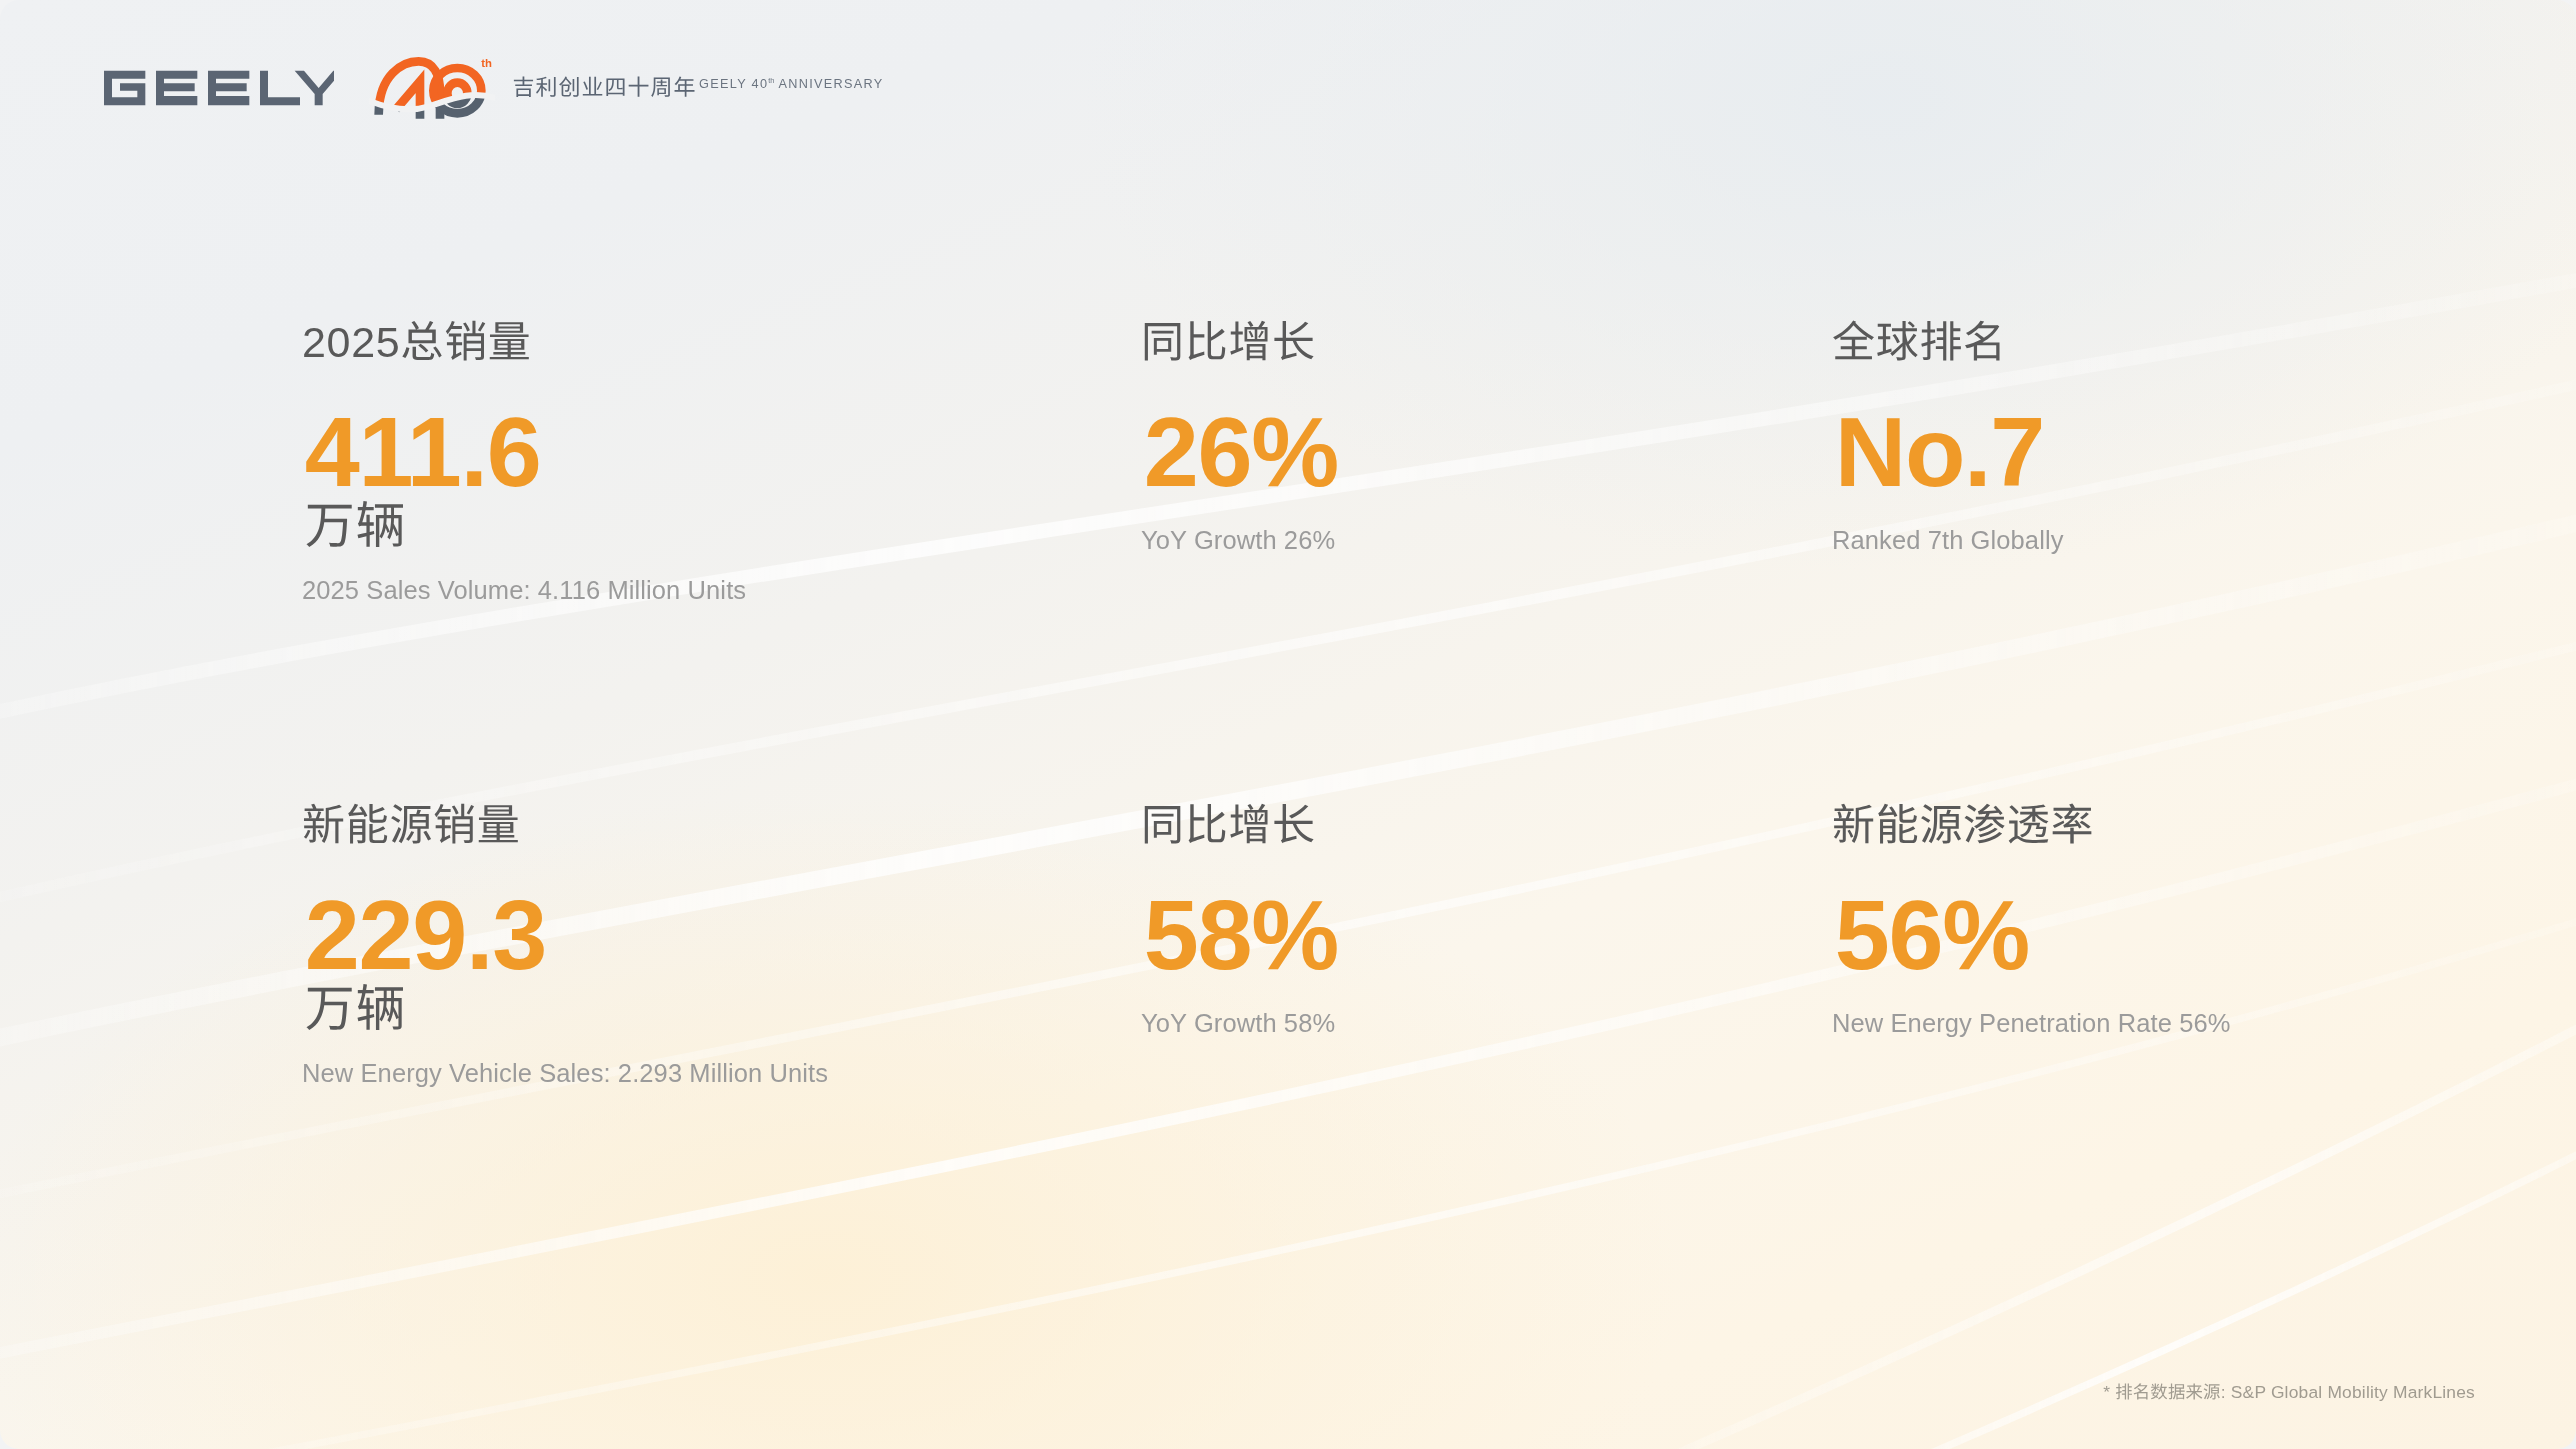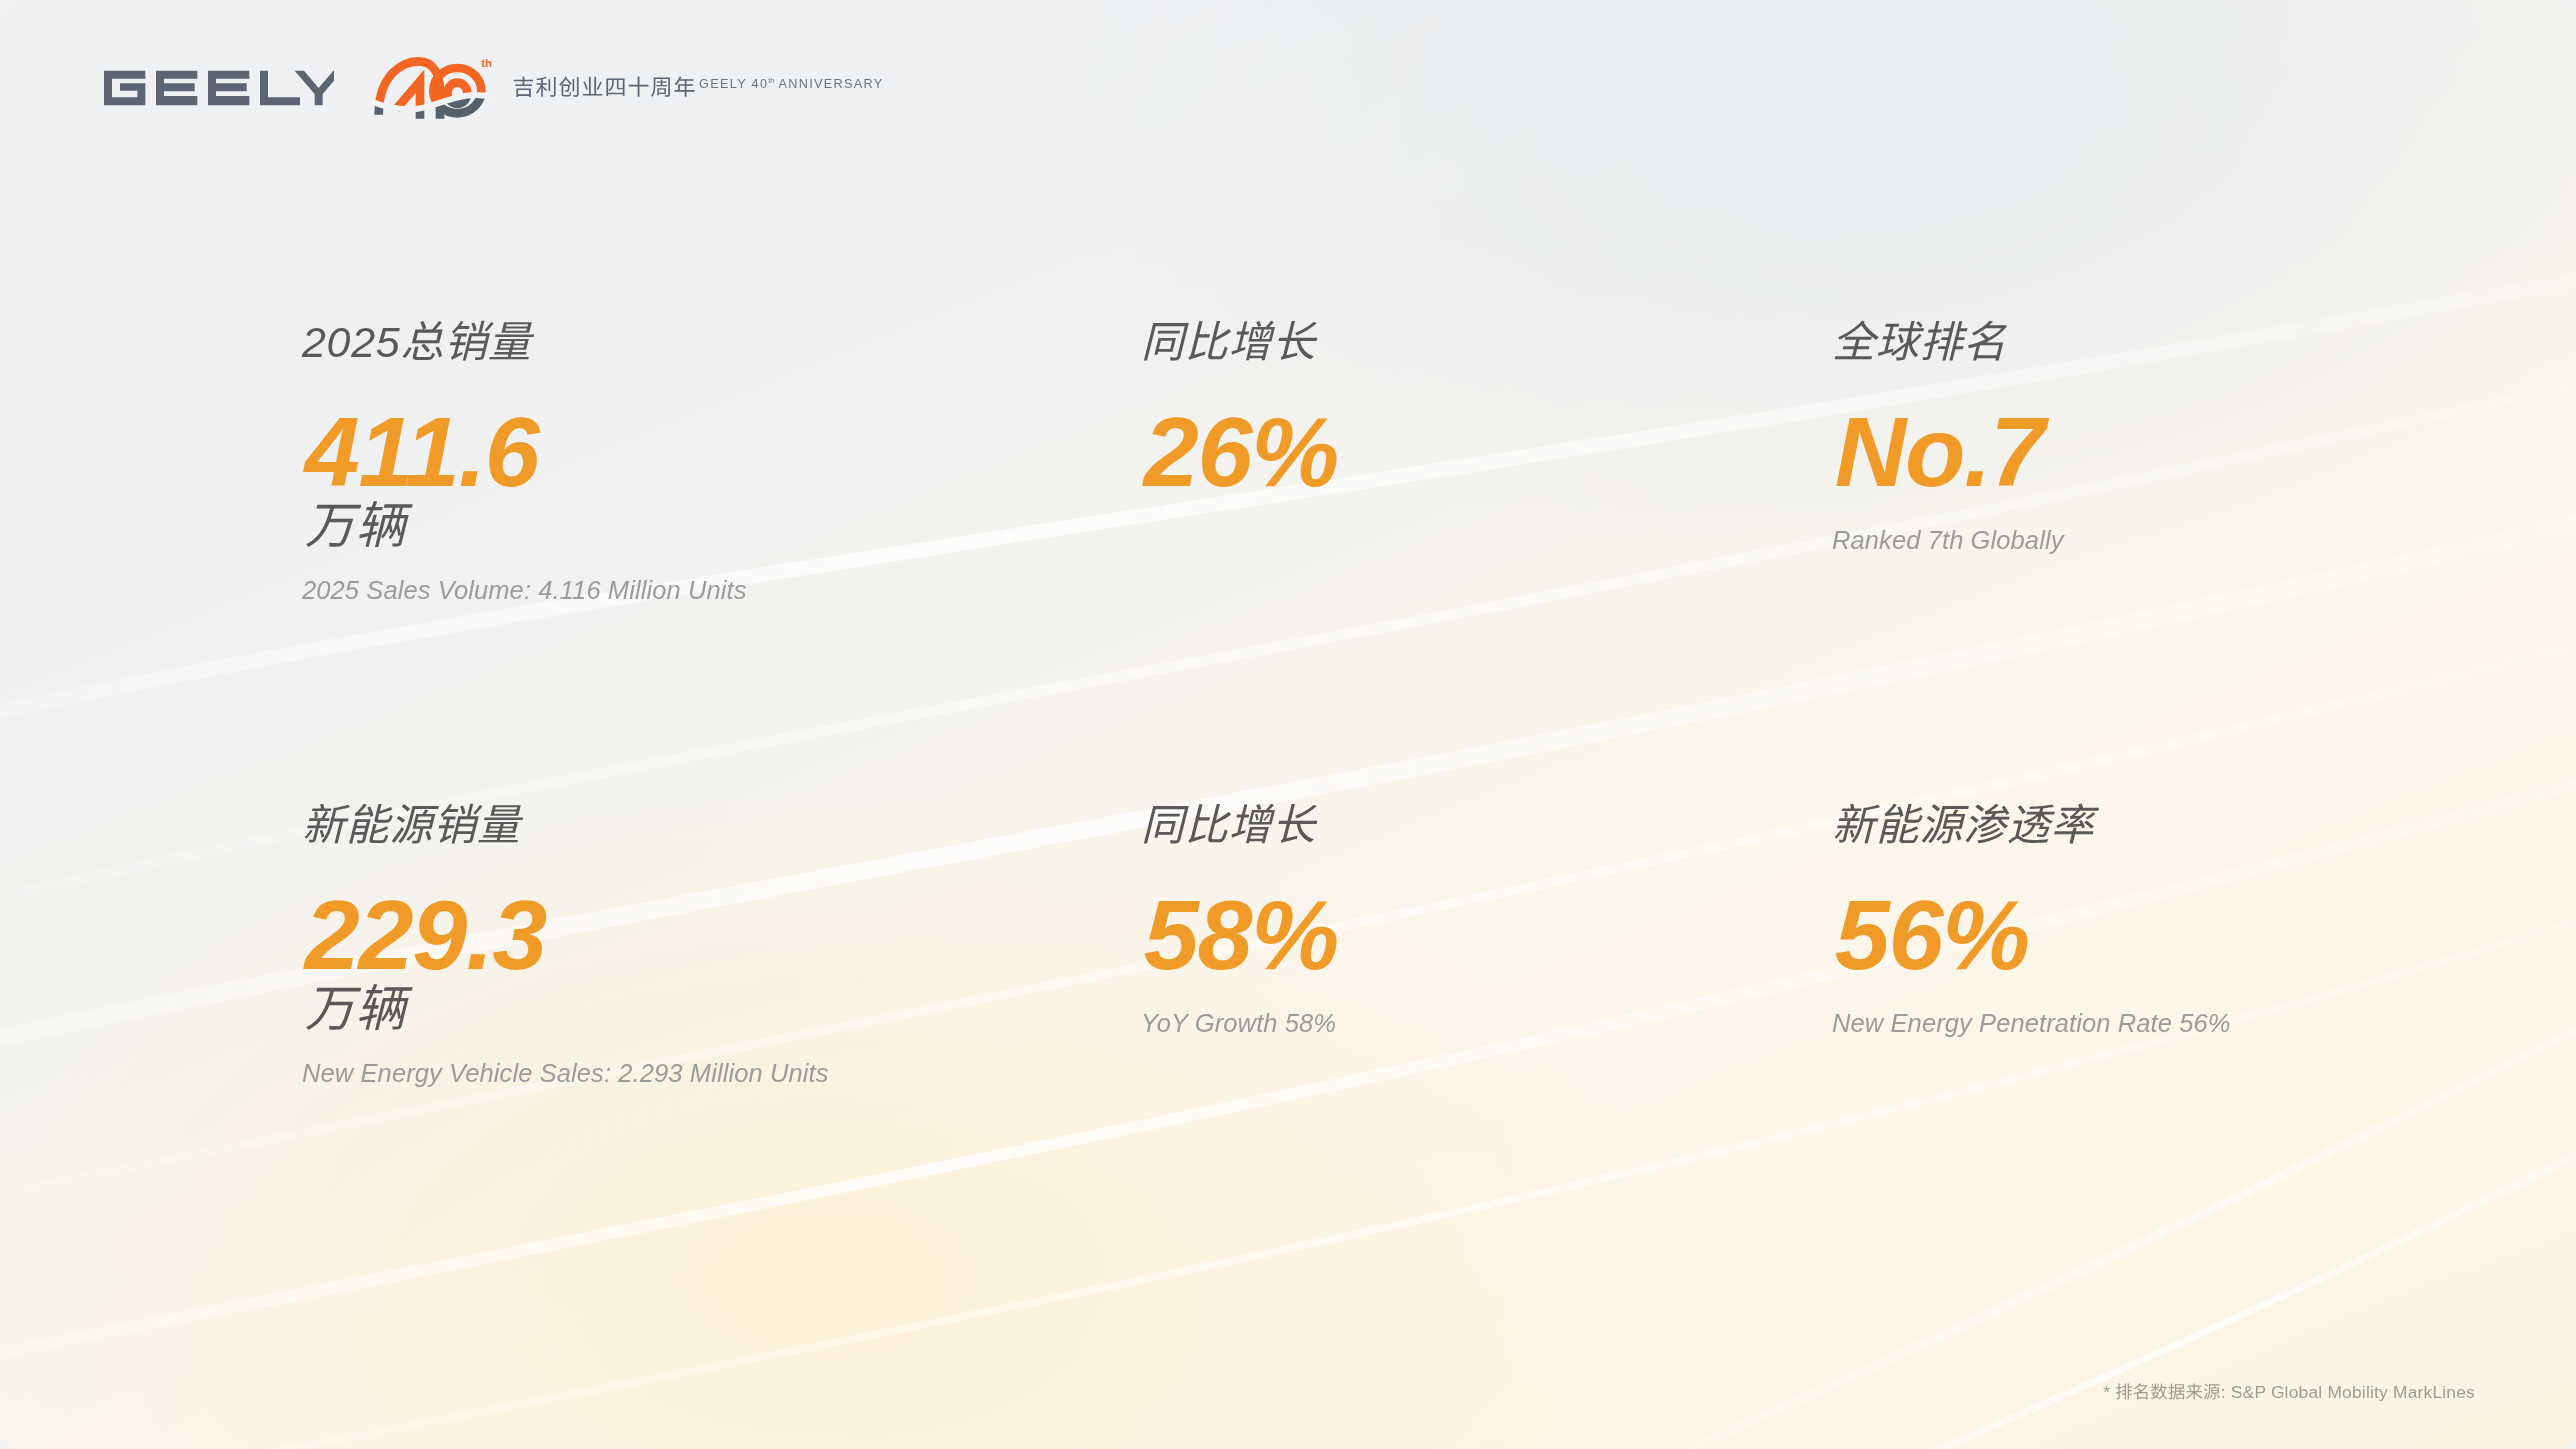--- a/index.html
+++ b/index.html
@@ -112,21 +112,20 @@
     position: absolute;
     top: 321px;
     left: 302px;
     width: 2120px;
     display: grid;
     grid-template-columns: 839px 691px 590px;
     grid-template-rows: 483px auto;
   }
   .metric {
     position: relative;
-    font-style: italic;
   }
   .metric-label {
     font-size: 43px;
     line-height: 1;
     color: #595959;
     letter-spacing: 0.7px;
     white-space: nowrap;
     margin: 0 0 38px 0;
     font-weight: 400;
   }
@@ -284,20 +283,21 @@
       </div>
       <div class="metric-caption">2025 Sales Volume: 4.116 Million Units</div>
     </div>
 
     <div class="metric">
       <div class="metric-label">同比增长</div>
       <div class="metric-value">
         <span class="metric-number">26%</span>
         <span class="metric-unit"></span>
       </div>
+      <div class="metric-caption">YoY Growth 26%</div>
     </div>
 
     <div class="metric">
       <div class="metric-label">全球排名</div>
       <div class="metric-value">
         <span class="metric-number">No.7</span>
         <span class="metric-unit"></span>
       </div>
       <div class="metric-caption">Ranked 7th Globally</div>
     </div>

